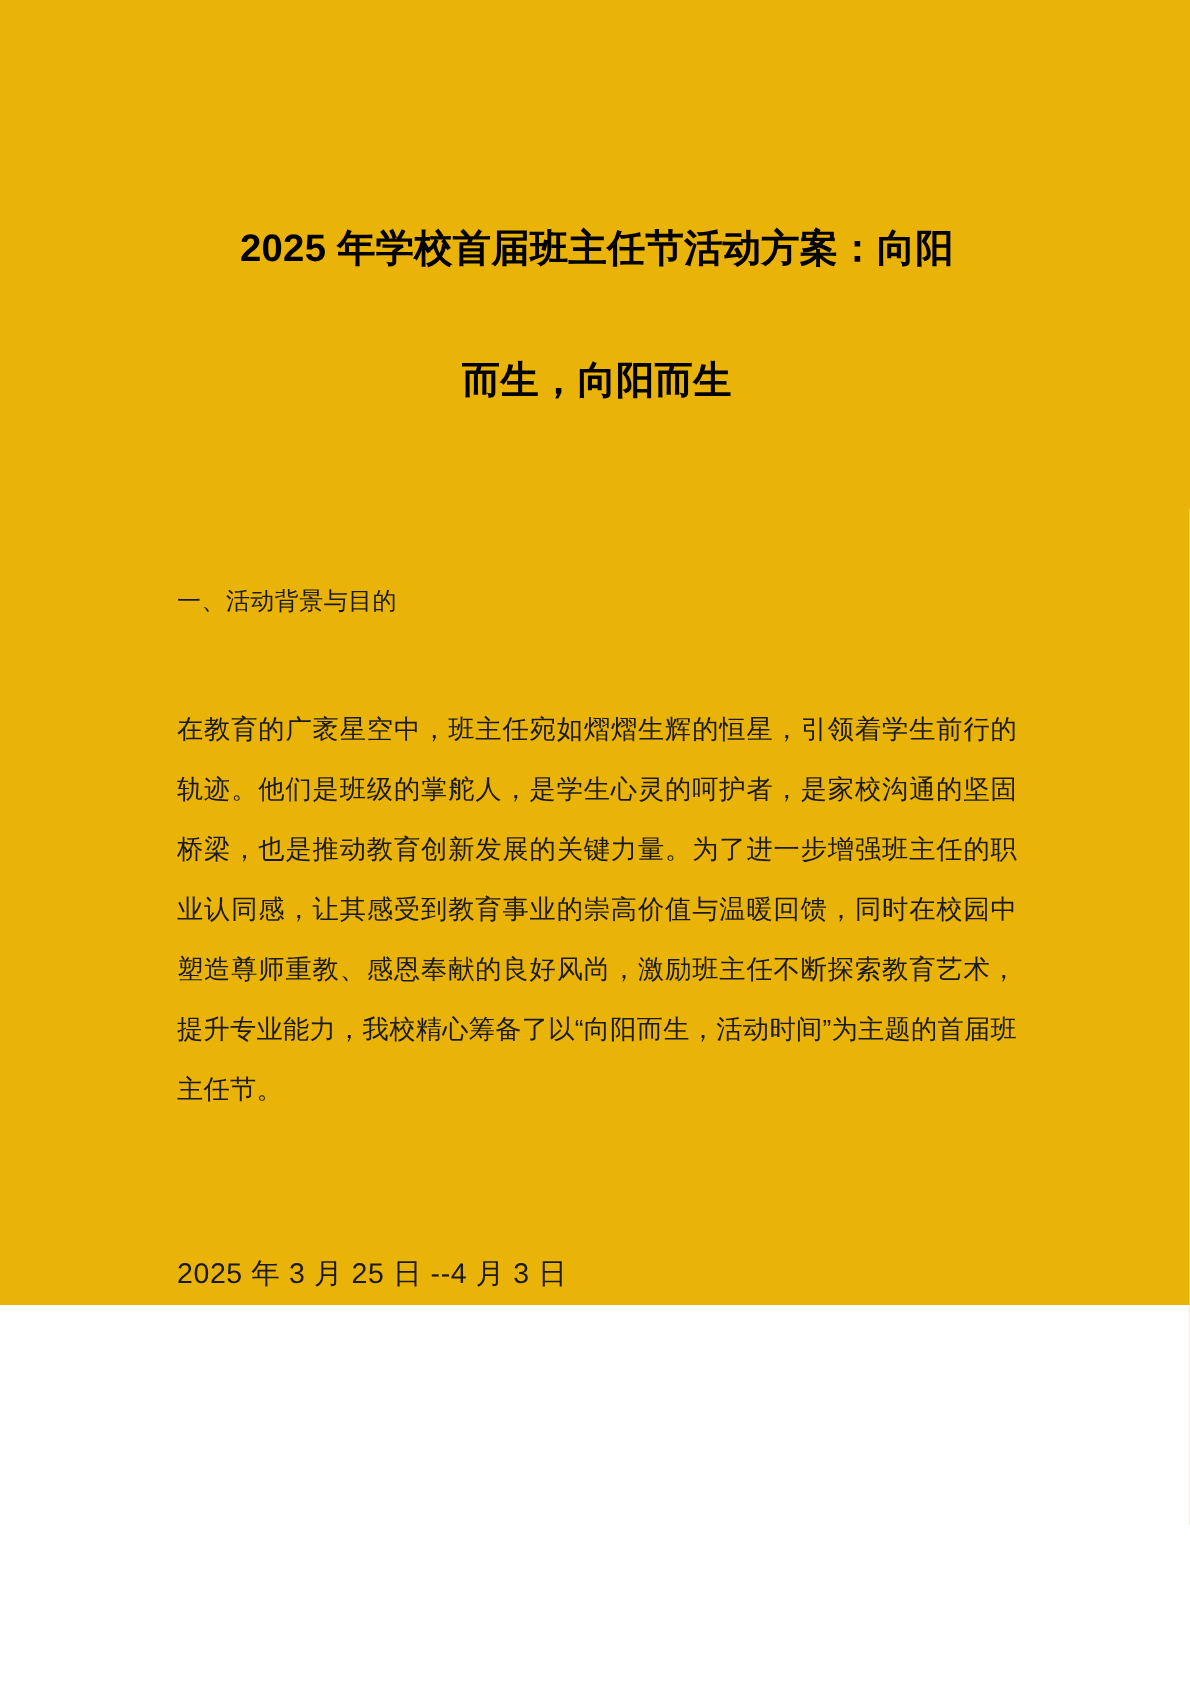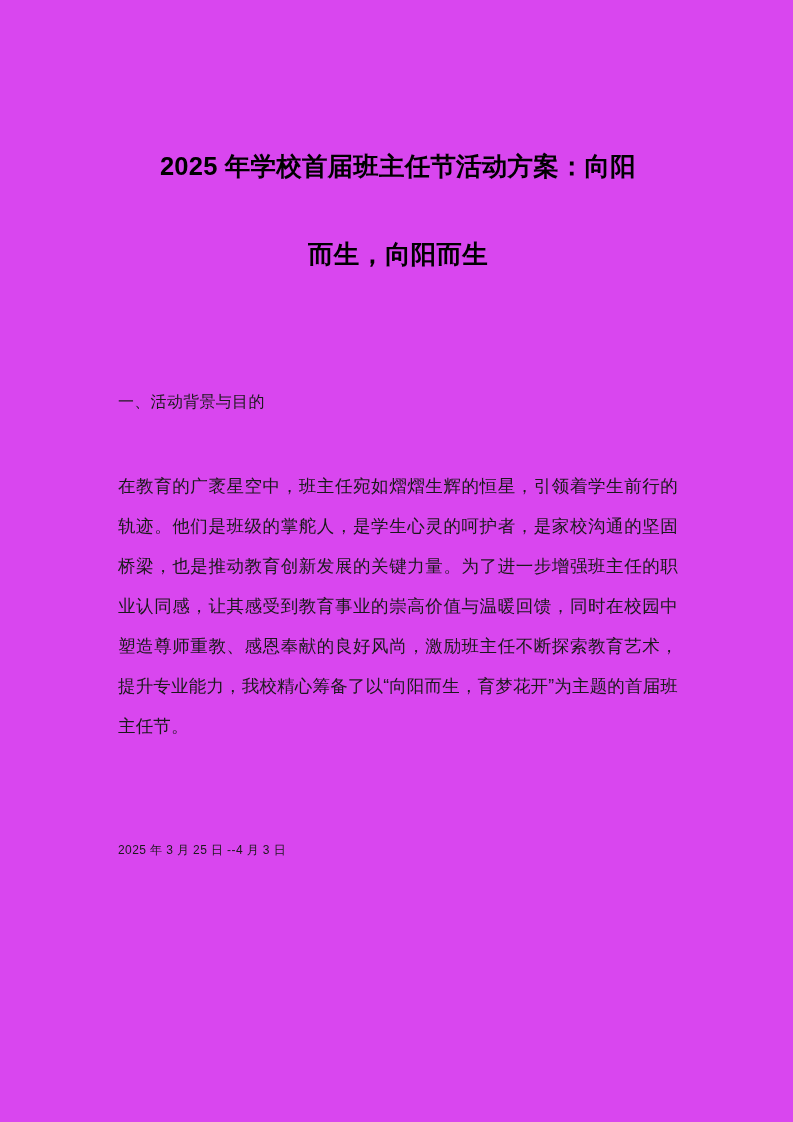--- a/index.html
+++ b/index.html
@@ -10,23 +10,23 @@
   body {
     width: 793px;
     height: 1122px;
     font-family: "Liberation Sans", "DejaVu Sans", sans-serif;
     color: #000000;
     overflow: hidden;
     position: relative;
   }
   .page {
     width: 793px;
-    height: 1122px;
+    height: 870px;
     box-sizing: border-box;
-    background: #d946ef;
+    background: #eab308;
     position: relative;
     text-decoration: underline;
   }
   .doc-title {
     position: absolute;
     left: 118px;
     top: 122px;
     width: 560px;
     font-size: 25.5px;
     font-weight: bold;
@@ -58,21 +58,21 @@
     color: #1a1a1a;
     margin: 0;
     text-align: justify;
     text-justify: inter-character;
     letter-spacing: 0.15px;
   }
   .spacer-lg { height: 50px; }
   .spacer-md { height: 46px; }
   .spacer-sm { height: 44px; }
   .date-line {
-    font-size: 12px;
+    font-size: 19px;
     line-height: 28px;
     color: #1a1a1a;
     margin: 0;
     letter-spacing: 0.4px;
   }
 </style>
 </head>
 <body>
 
 <div class="page">
@@ -81,21 +81,21 @@
     <span class="t-line">2025 年学校首届班主任节活动方案：向阳</span>
     <span class="t-line">而生，向阳而生</span>
   </div>
 
   <div class="body-block">
 
     <p class="heading">一、活动背景与目的</p>
 
     <div class="spacer-lg"></div>
 
-    <p class="para">在教育的广袤星空中，班主任宛如熠熠生辉的恒星，引领着学生前行的轨迹。他们是班级的掌舵人，是学生心灵的呵护者，是家校沟通的坚固桥梁，也是推动教育创新发展的关键力量。为了进一步增强班主任的职业认同感，让其感受到教育事业的崇高价值与温暖回馈，同时在校园中塑造尊师重教、感恩奉献的良好风尚，激励班主任不断探索教育艺术，提升专业能力，我校精心筹备了以“向阳而生，育梦花开”为主题的首届班主任节。</p>
+    <p class="para">在教育的广袤星空中，班主任宛如熠熠生辉的恒星，引领着学生前行的轨迹。他们是班级的掌舵人，是学生心灵的呵护者，是家校沟通的坚固桥梁，也是推动教育创新发展的关键力量。为了进一步增强班主任的职业认同感，让其感受到教育事业的崇高价值与温暖回馈，同时在校园中塑造尊师重教、感恩奉献的良好风尚，激励班主任不断探索教育艺术，提升专业能力，我校精心筹备了以“向阳而生，活动时间”为主题的首届班主任节。</p>
 
     <div class="spacer-md"></div>
 
 
     <div class="spacer-sm"></div>
 
     <p class="date-line">2025 年 3 月 25 日 --4 月 3 日</p>
 
   </div>
 

